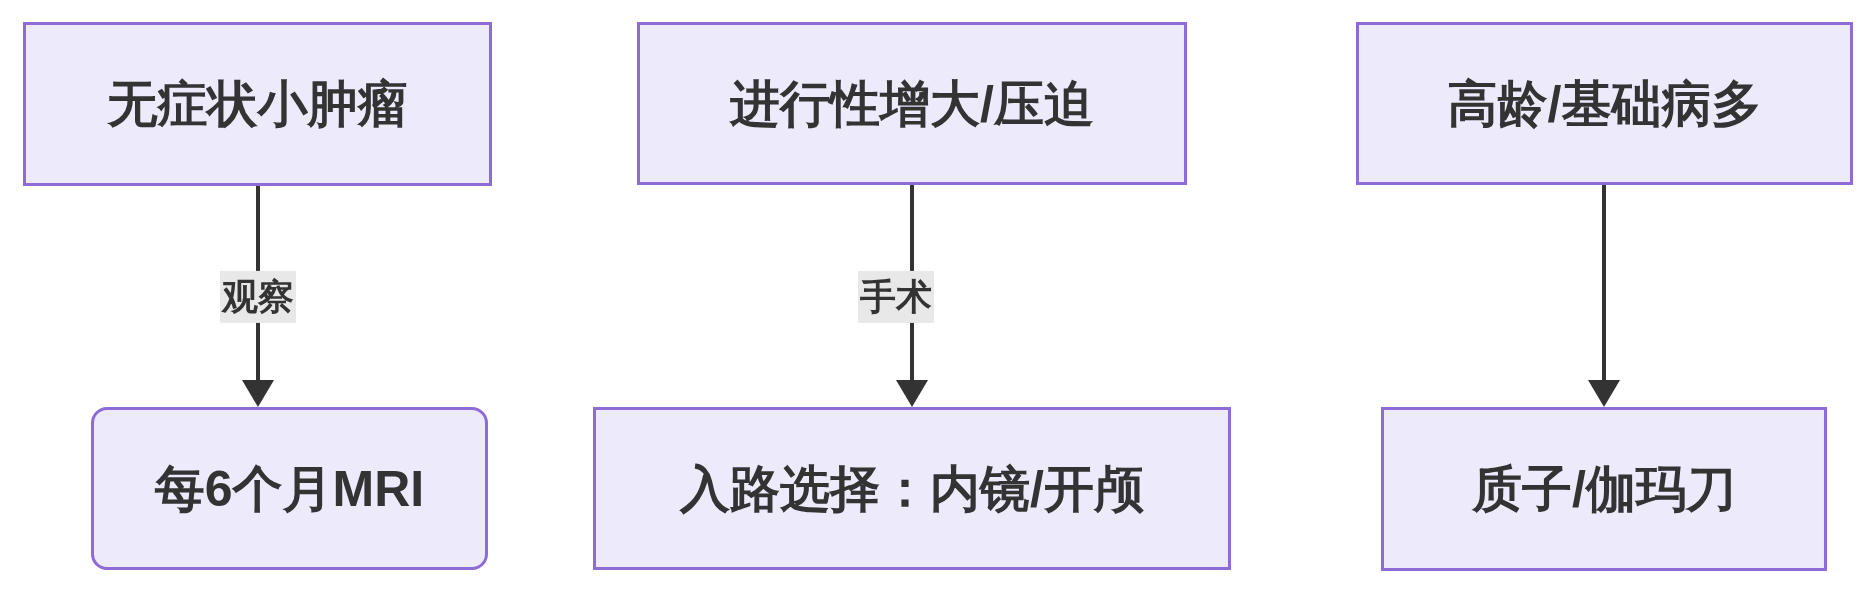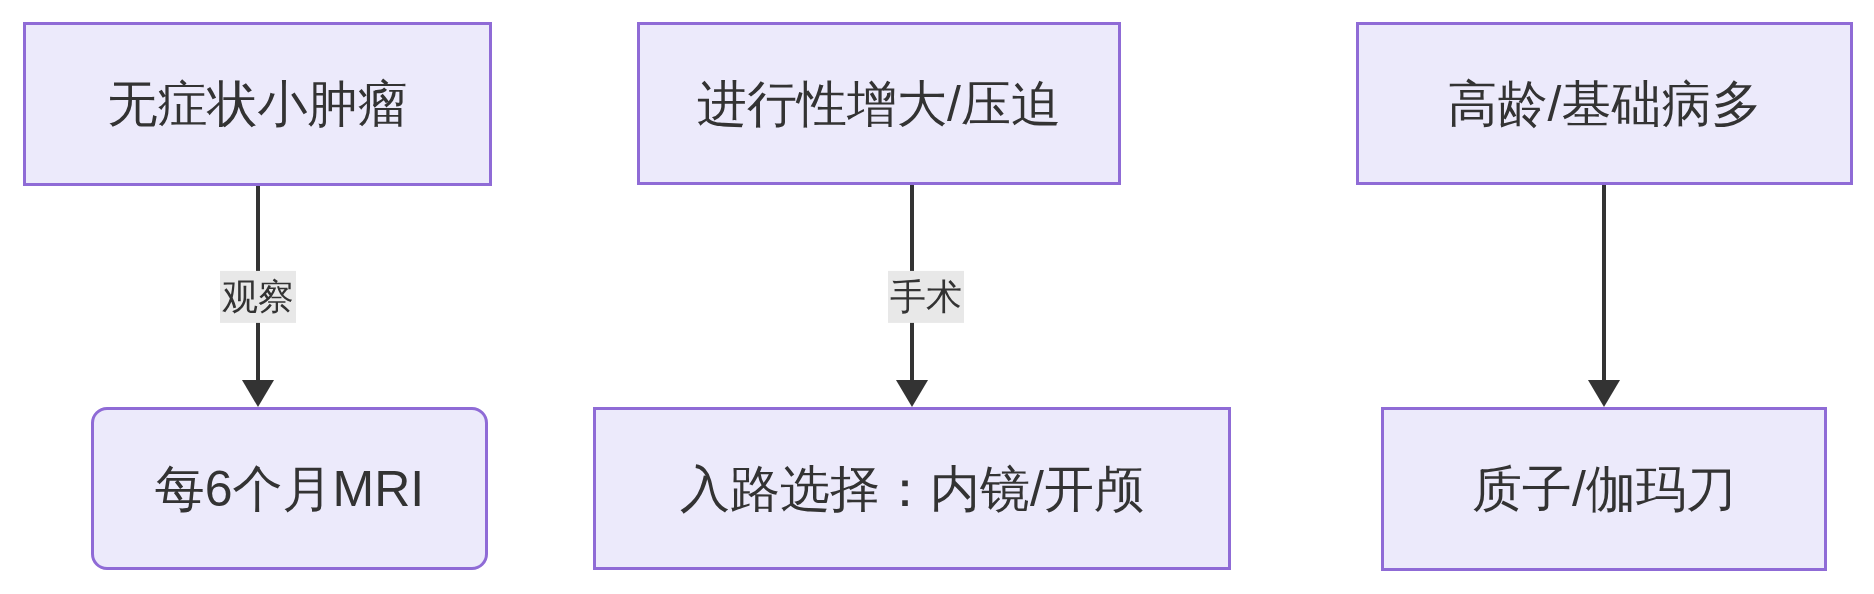--- a/index.html
+++ b/index.html
@@ -3,21 +3,21 @@
 <meta charset="utf-8">
 <style>
   :root {
     --background: #FFFFFF;
     --node-fill: #ECEAFB;
     --node-border: #8F6BD6;
     --edge-color: #333333;
     --text-color: #333333;
     --edge-label-bg: #E8E8E8;
   }
-  * { margin: 0; padding: 0; box-sizing: border-box; }
+  * { margin: 0; padding: 0; box-sizing: border-box; font-weight: bold; }
   html, body { background: var(--background); }
   body { font-family: "Liberation Sans", "DejaVu Sans", sans-serif; }
 
   .canvas {
     position: relative;
     width: 1874px;
     height: 594px;
     background: var(--background);
     overflow: hidden;
   }
@@ -64,24 +64,24 @@
   }
 
   
   .c1-top { left: 23px;  top: 22px;  width: 469px; height: 164px; }
   .c1-line { left: 256px; top: 186px; height: 196px; }
   .c1-head { left: 242px; top: 380px; }
   .c1-label { left: 258px; top: 297px; }
   .c1-bot { left: 91px;  top: 407px; width: 397px; height: 163px; }
 
   
-  .c2-top { left: 637px; top: 22px;  width: 484px; height: 163px; }
+  .c2-top { left: 637px; top: 22px;  width: 550px; height: 163px; }
   .c2-line { left: 910px; top: 185px; height: 197px; }
   .c2-head { left: 896px; top: 380px; }
-  .c2-label { left: 926px; top: 297px; }
+  .c2-label { left: 896px; top: 297px; }
   .c2-bot { left: 593px; top: 407px; width: 638px; height: 163px; }
 
   
   .c3-top { left: 1356px; top: 22px;  width: 497px; height: 163px; }
   .c3-line { left: 1602px; top: 185px; height: 197px; }
   .c3-head { left: 1588px; top: 380px; }
   .c3-label { left: 1604px; top: 297px; }
   .c3-bot { left: 1381px; top: 407px; width: 446px; height: 164px; }
 </style>
 </head>

